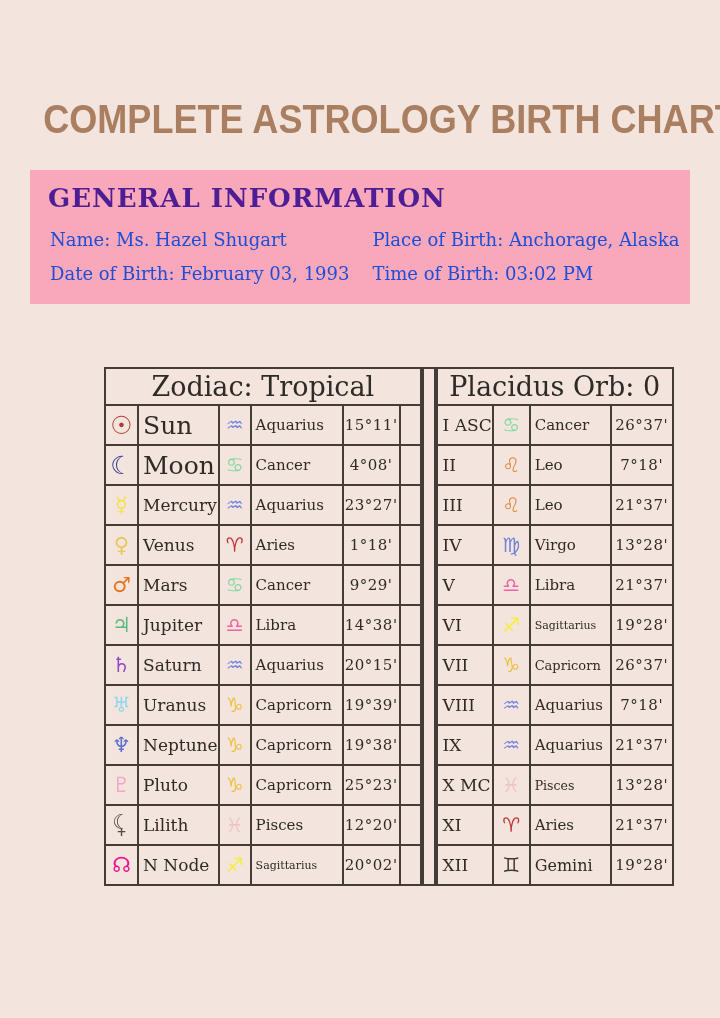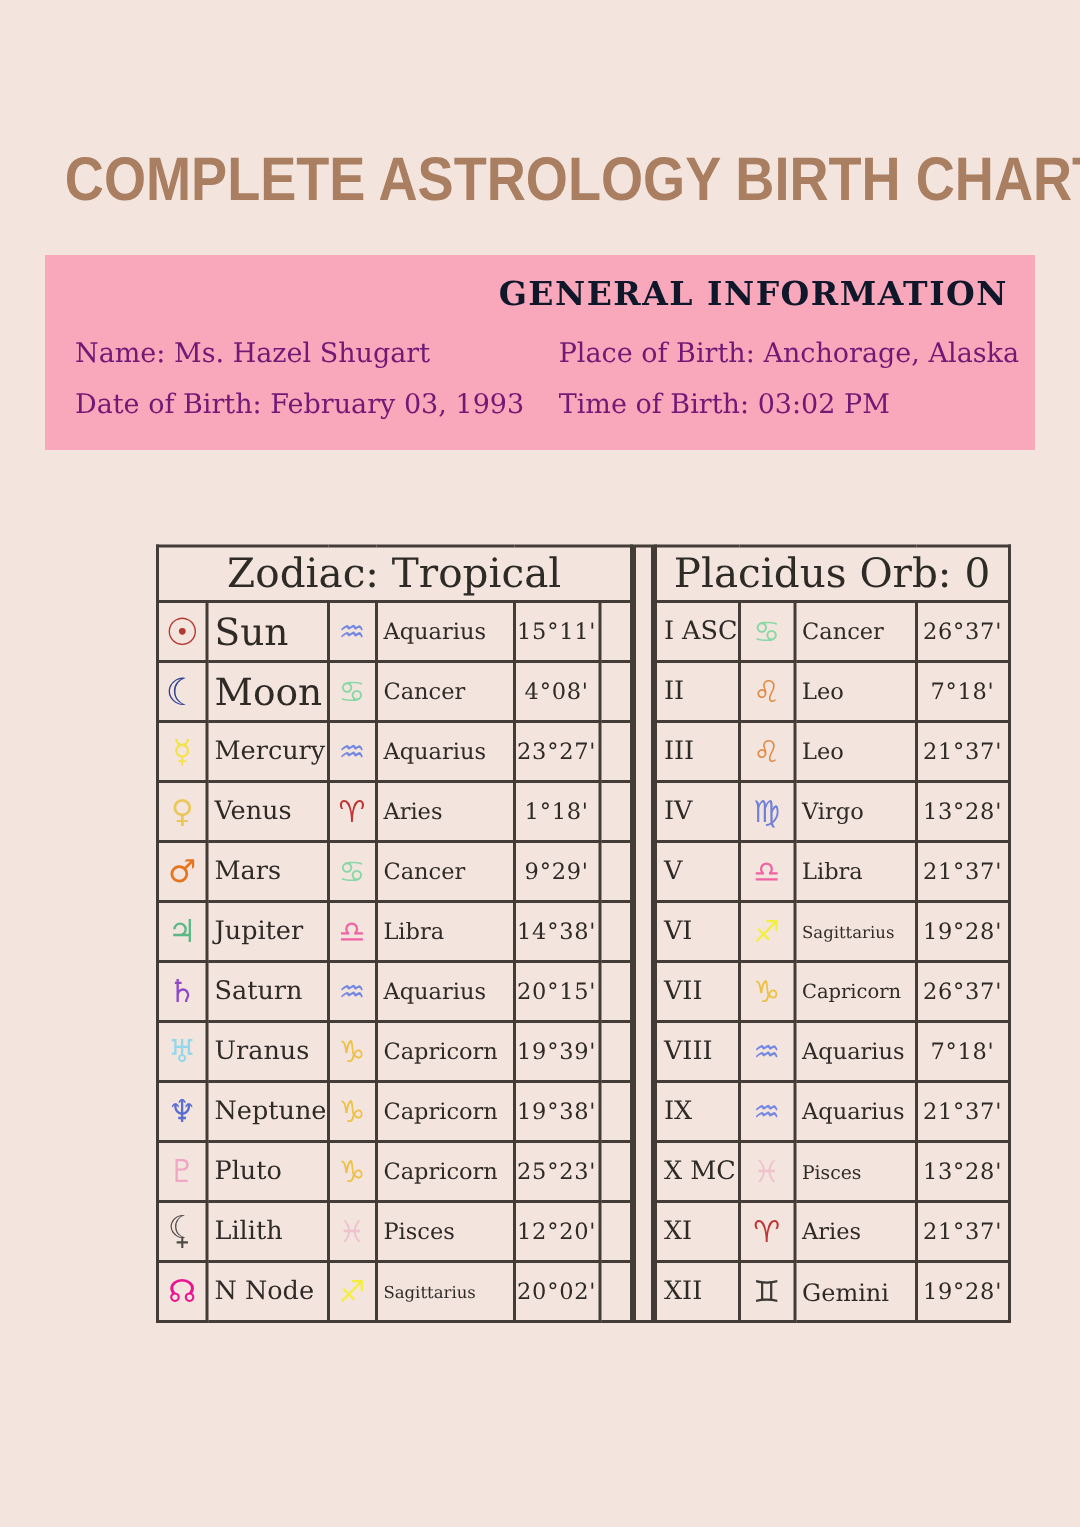--- a/index.html
+++ b/index.html
@@ -25,32 +25,32 @@
     white-space:nowrap;
   }
 
   .info-box {
     width:660px;
     margin:27px auto 0;
     background:#f9a7ba;
     padding:13px 18px 20px 18px;
   }
   .info-heading {
-    text-align:right;
-    font-size:22px;
+    text-align:left;
+    font-size:26px;
     font-weight:bold;
     letter-spacing:1px;
-    color:#0f172a;
+    color:#4c1d95;
   }
   .info-grid {
     display:grid;
     grid-template-columns:52% 48%;
     margin-top:16px;
     row-gap:13px;
-    color:#701a75;
+    color:#1d4ed8;
   }
   .info-grid p { font-size:18px; white-space:nowrap; }
   .info-cell-left { padding-left:2px; }
 
   .tables {
     display:flex;
     align-items:stretch;
     margin:63px 0 0 104px;
   }
   table { border-collapse:collapse; table-layout:fixed;padding-left:16px; }

